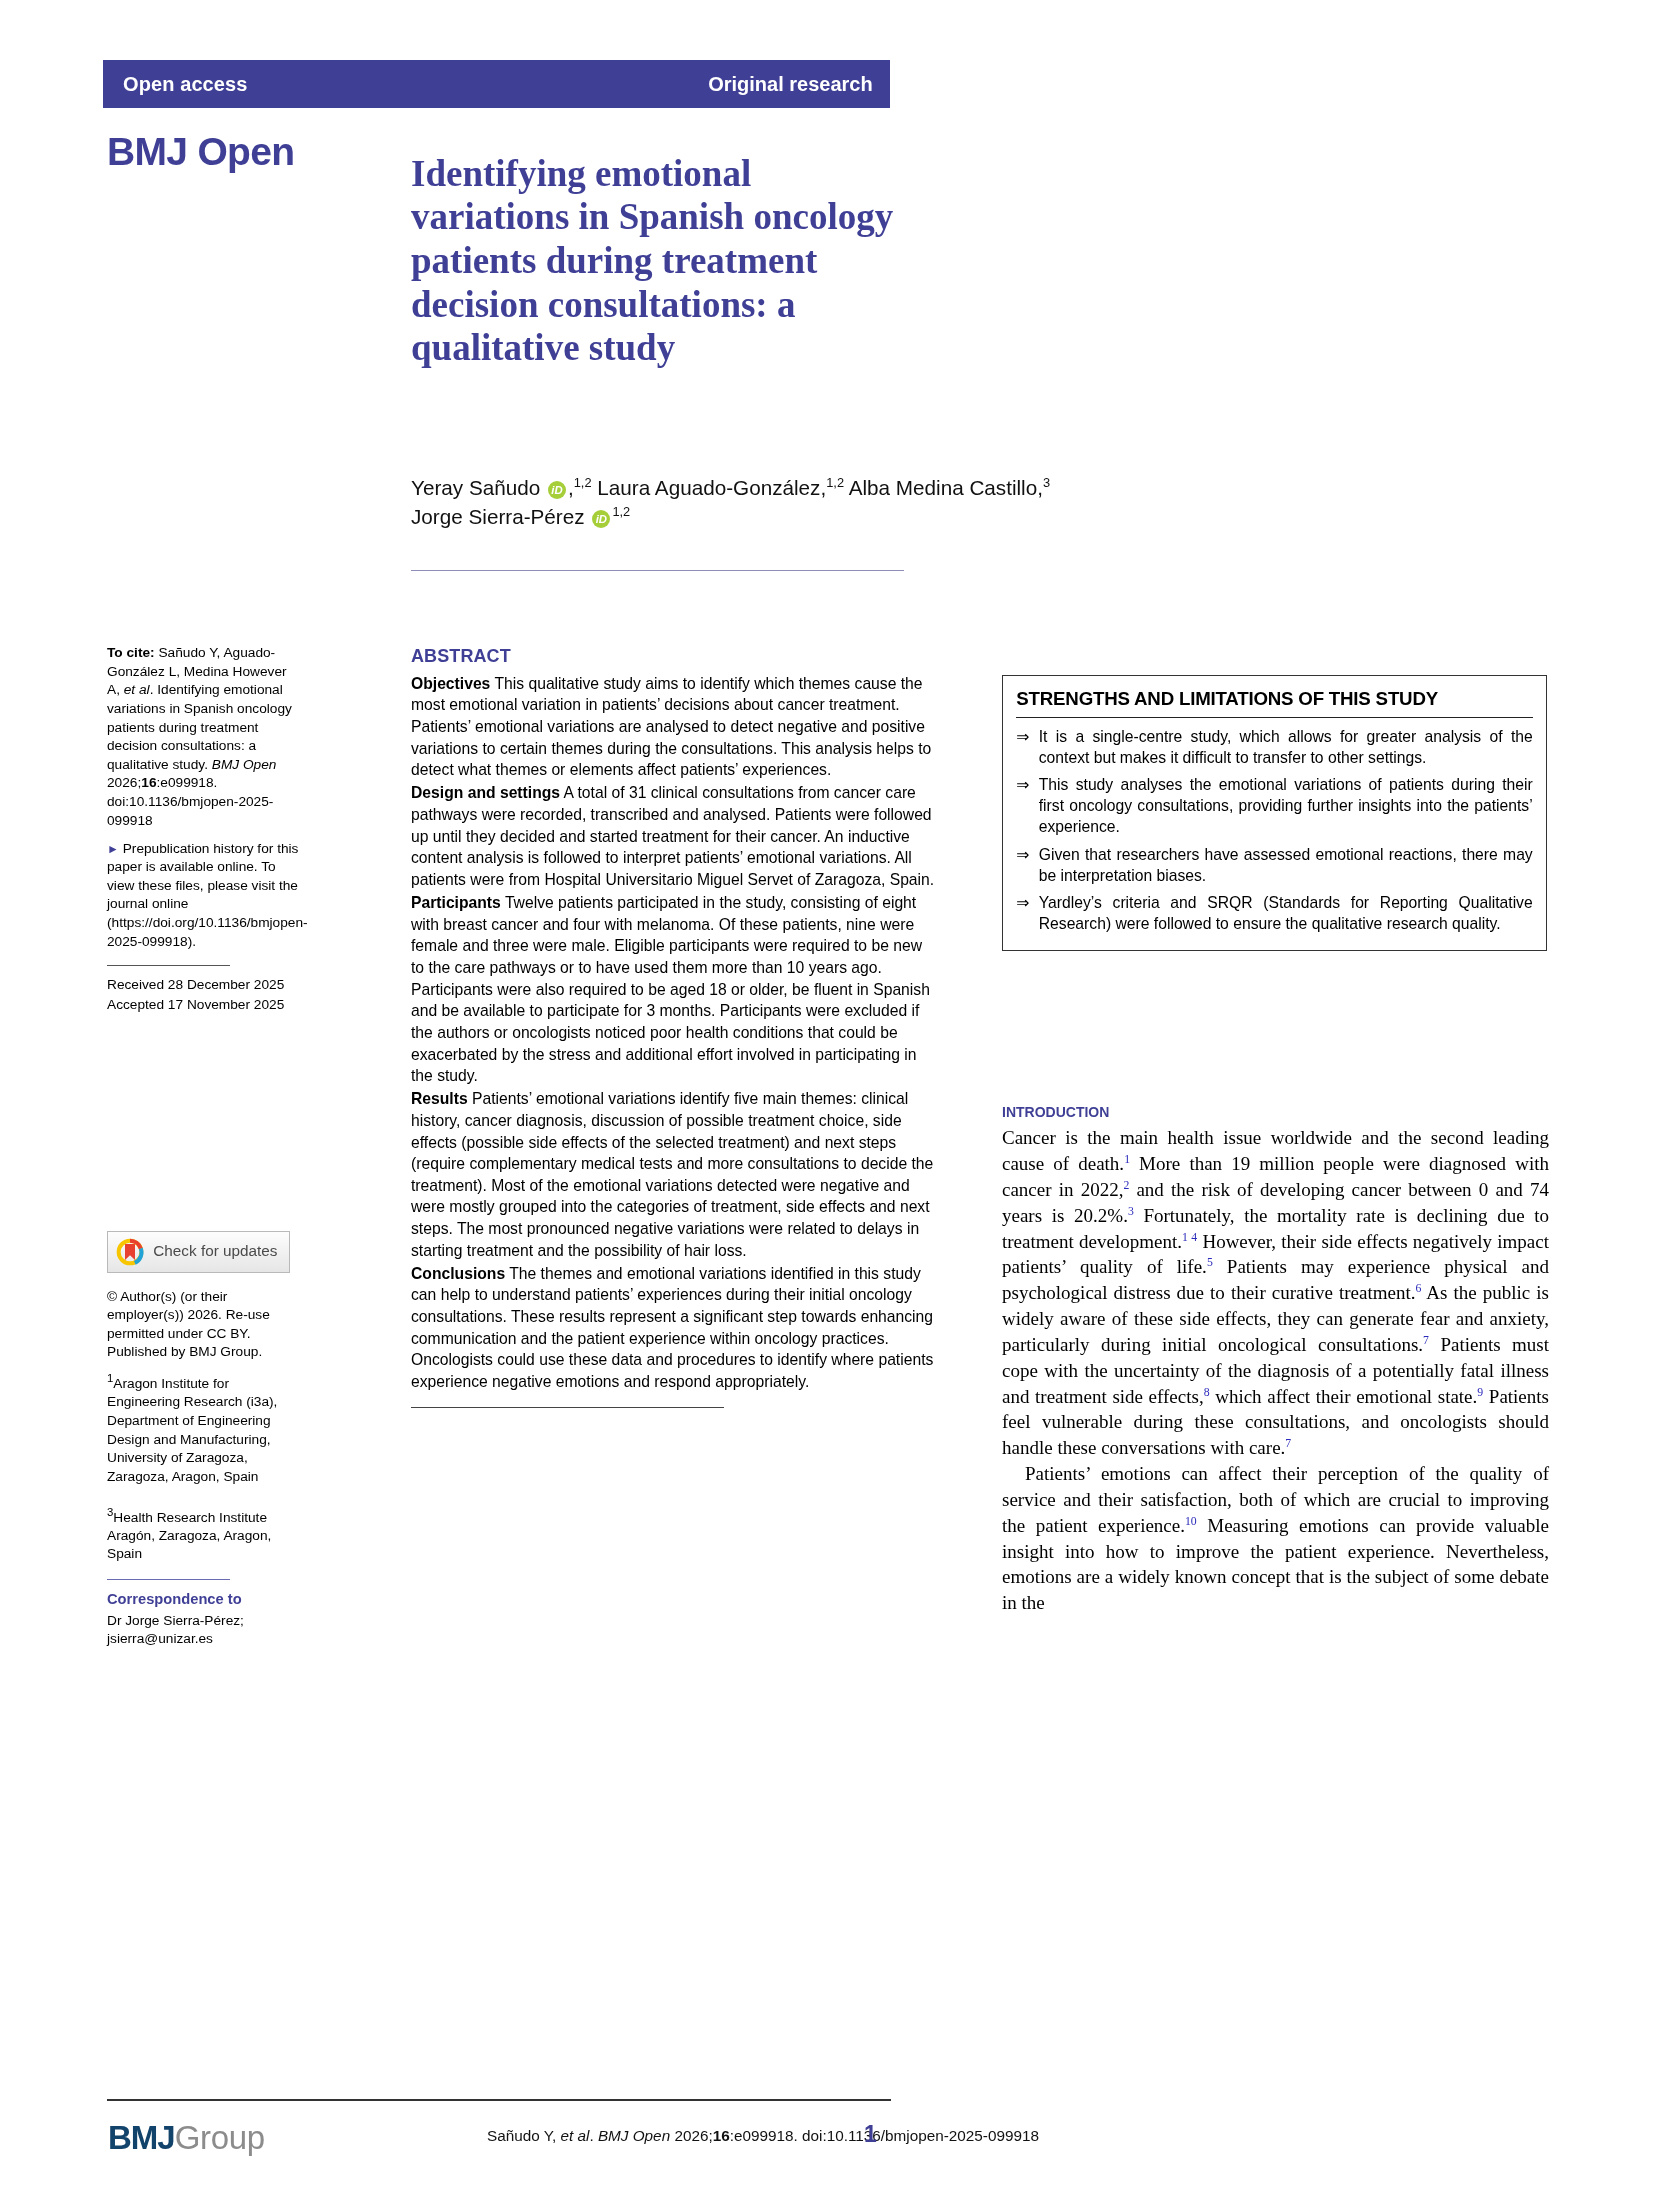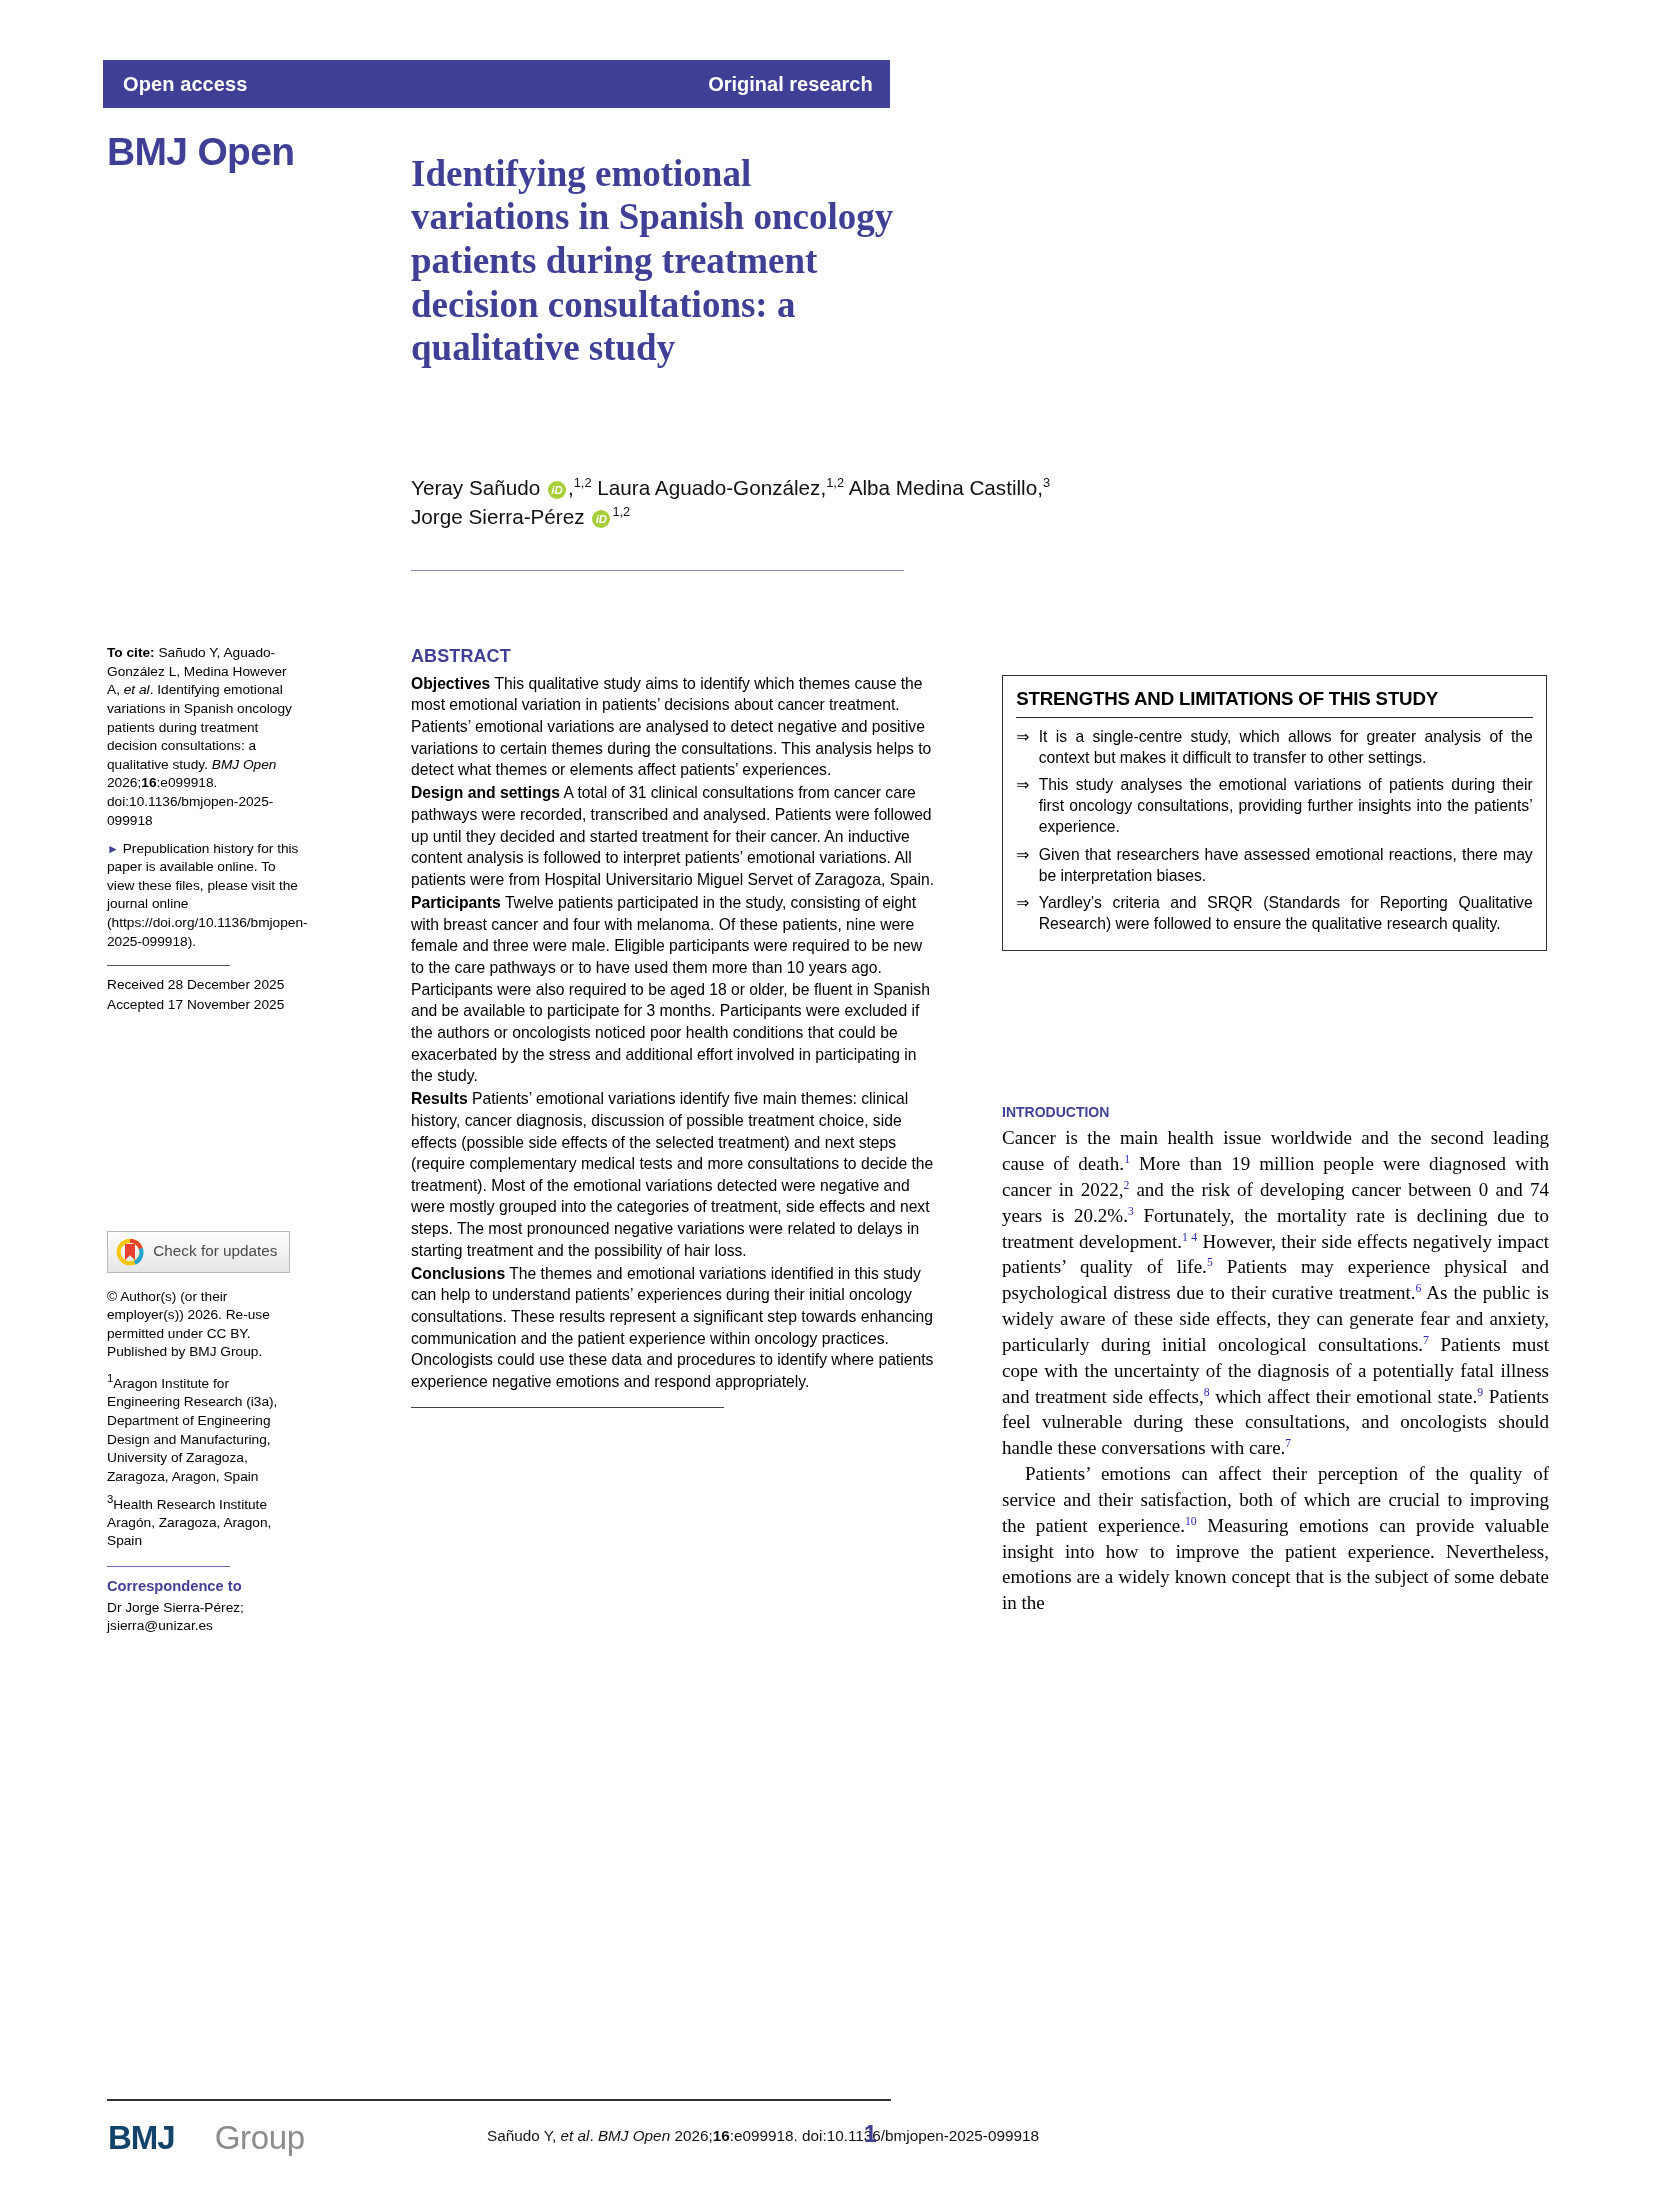--- a/index.html
+++ b/index.html
@@ -119,21 +119,21 @@
 
   
   .rot-wrap { position:absolute; right:0; top:0; width:107px; height:2205px; }
 
   
   .foot-rule { position:absolute; left:107px; top:2099px; width:784px; border-top:2px solid #333; }
   .bmj-logo {
     position:absolute; left:108px; top:2119px;
     font-size:33px; font-weight:bold; color:#12436b; letter-spacing:-1px;
   }
-  .bmj-logo .grp { color:#8c8c8c; font-weight:normal; letter-spacing:-0.3px;margin-left:40px; }
+  .bmj-logo .grp { color:#8c8c8c; font-weight:normal; letter-spacing:-0.3px; }
   .foot-cite {
     position:absolute; left:487px; top:2127px; font-size:15.3px; color:#111;
   }
   .foot-cite i { font-style:italic; }
   .foot-cite b { font-weight:bold; }
   .foot-page {
     position:absolute; left:864px; top:2121px;
     font-size:23px; font-weight:bold; color:#3f3f96;
   }
 </style>
@@ -185,21 +185,21 @@
           <path d="M21 4 a17 17 0 0 1 16.2 11.8" fill="none" stroke="#e8412f" stroke-width="6"></path>
           <path d="M37.2 15.8 a17 17 0 0 1 -9 21.5" fill="none" stroke="#21a3d8" stroke-width="6"></path>
           <path d="M13.5 9 h15 v24 l-7.5 -7 l-7.5 7 z" fill="#e8412f"></path>
         </svg>
       </span>
       <span class="label">Check for updates</span>
     </div>
 
     <p>© Author(s) (or their employer(s)) 2026. Re-use permitted under CC BY. Published by BMJ Group.</p>
 
-    <p style="margin-bottom:5px">
+    <p style="margin-bottom:18px">
       <sup>1</sup><span>Aragon Institute for Engineering Research (i3a), Department of Engineering Design and Manufacturing, University of Zaragoza, Zaragoza, Aragon, Spain</span>
     </p>
     <p style="margin-bottom:1.3px">
       <sup>3</sup><span>Health Research Institute Aragón, Zaragoza, Aragon, Spain</span>
     </p>
 
     <div class="sep-blue"></div>
 
     <div class="corr-head">Correspondence to</div>
     <p style="margin-bottom:0">Dr Jorge Sierra-Pérez;</p>

